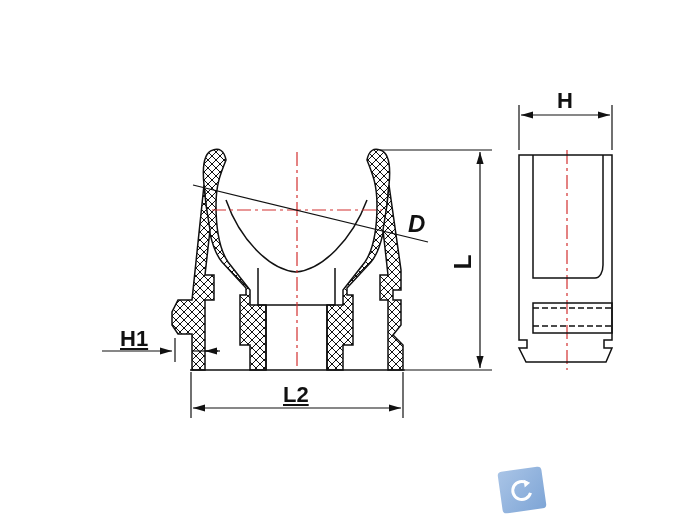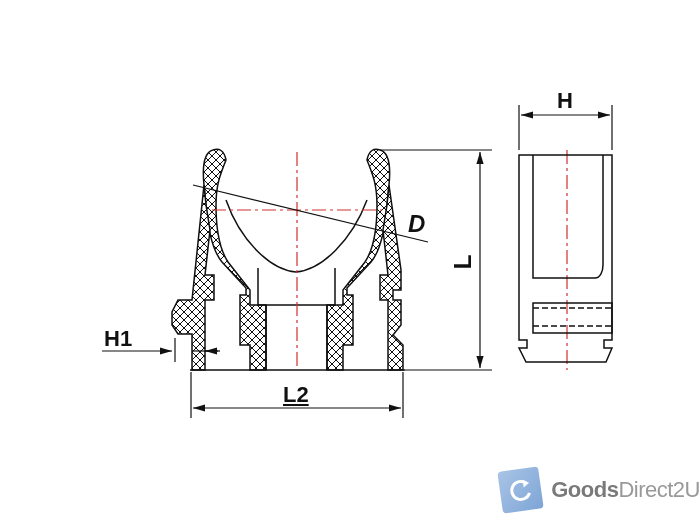--- a/index.html
+++ b/index.html
@@ -97,24 +97,23 @@
   <g stroke="#111" stroke-width="1.2">
     <line x1="519" y1="105" x2="519" y2="150"></line>
     <line x1="612" y1="105" x2="612" y2="150"></line>
     <line x1="521" y1="115" x2="610" y2="115" marker-start="url(#arrs)" marker-end="url(#arr)"></line>
   </g>
 </svg>
 
 <div class="dim-label" style="left:408px;top:212px;font-style:italic;font-size:24px;">D</div>
 <div class="dim-label" style="left:456px;top:250px;transform:rotate(-90deg);font-size:24px;">L</div>
 <div class="dim-label" style="left:283px;top:384px;text-decoration:underline;">L2</div>
-<div class="dim-label" style="left:104px;top:328px;">H1</div>
+<div class="dim-label" style="left:120px;top:328px;text-decoration:underline;">H1</div>
 <div class="dim-label" style="left:557px;top:90px;">H</div>
 
 <div class="logo">
   <div class="logo-icon">
     <svg width="28" height="28" viewBox="0 0 28 28" style="position:static">
       <path d="M20,8 A9,9 0 1 0 22,18" fill="none" stroke="#fff" stroke-width="3"></path>
       <path d="M17,4 L23,8 L17,12 Z" fill="#fff"></path>
     </svg>
   </div>
-  <div class="logo-text"><b>Goods</b><span>Direct2U</span></div>
 </div>
 
 </body></html>

